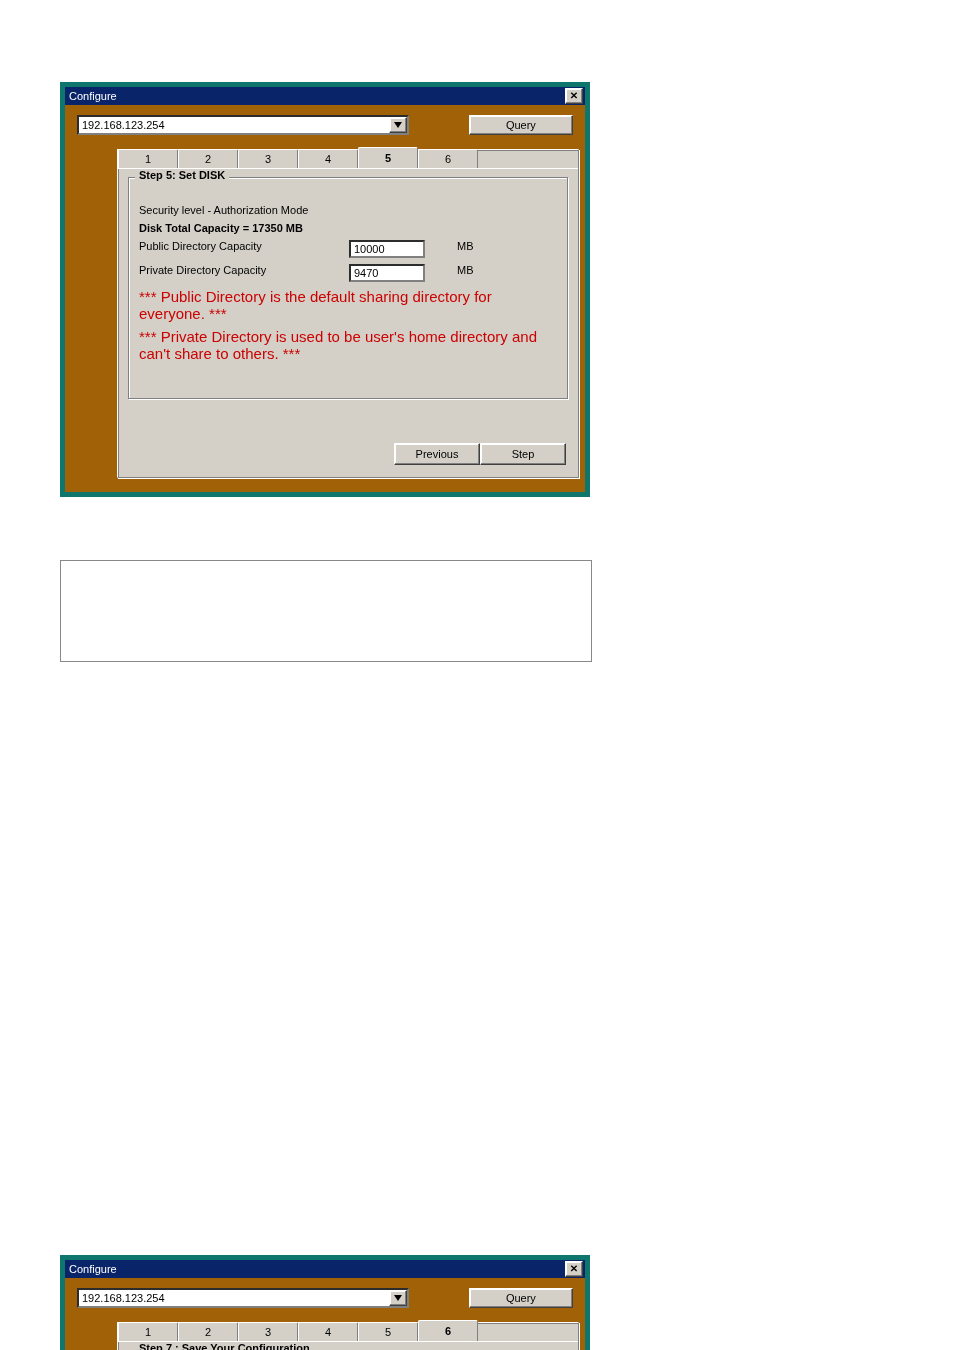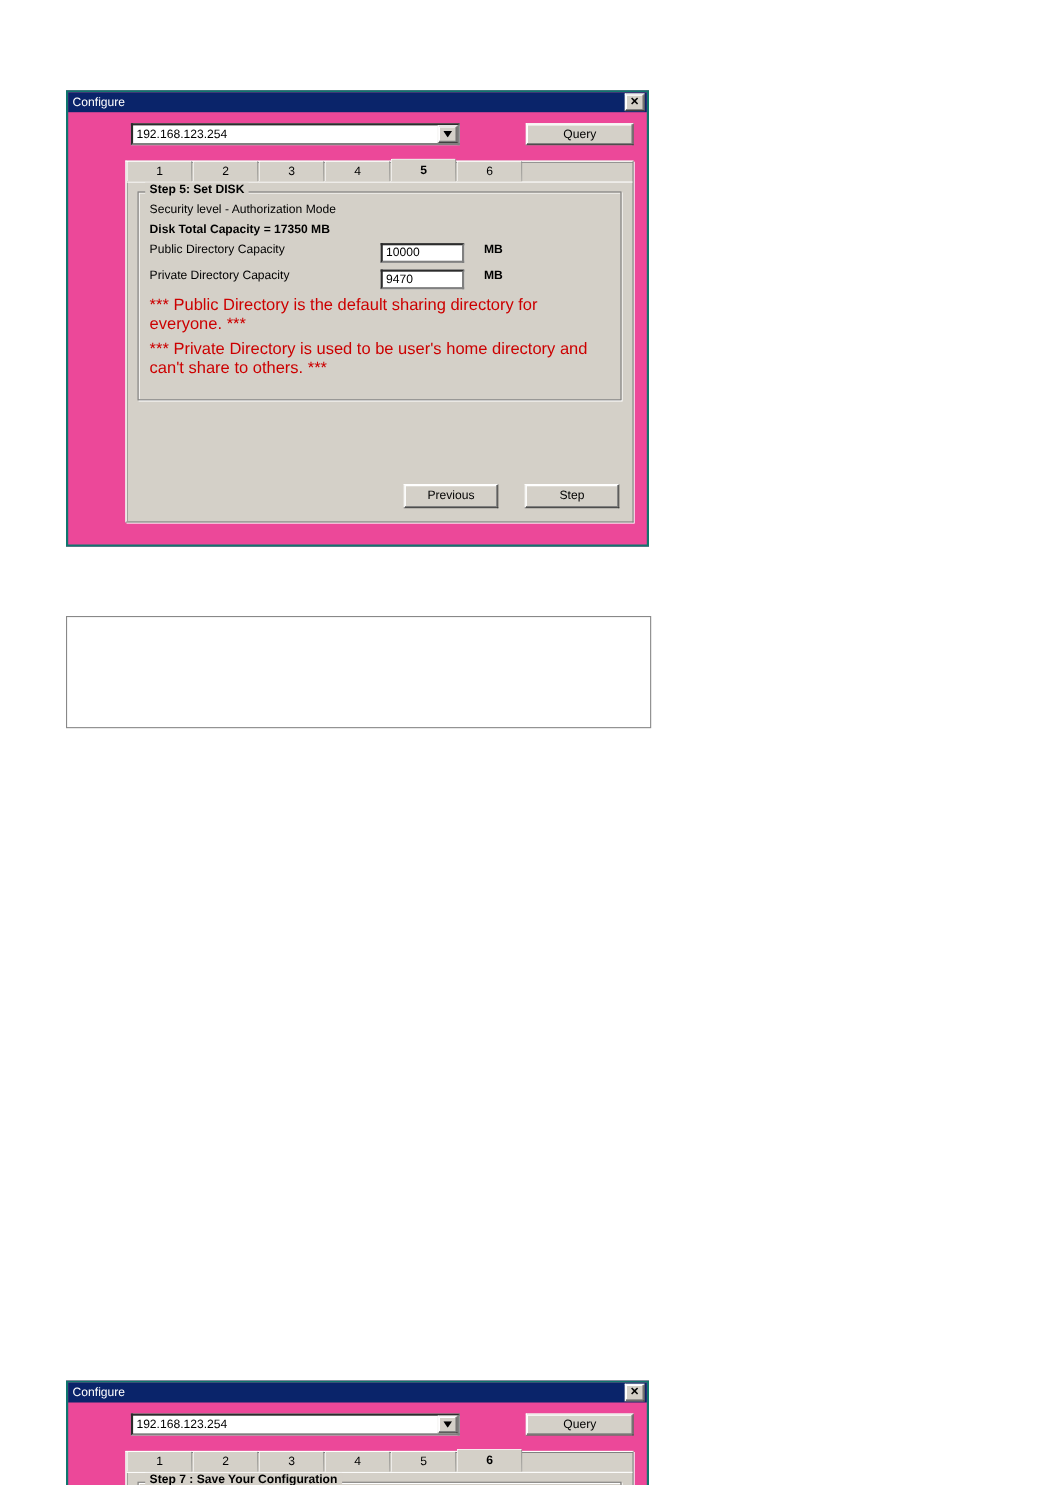--- a/index.html
+++ b/index.html
@@ -30,22 +30,22 @@
     top: 560px;
     width: 530px;
     height: 100px;
     border: 1px solid #888;
     background: #fff;
   }
   #dlg2 { top: 840px; height: 415px; }
 
   
   .dlg {
-    border: 2px solid #0f766e;
-    background: #ec4899; 
+    border: 5px solid #0f766e;
+    background: #a16207; 
     box-sizing: border-box;
     position: relative;
   }
   .titlebar {
     height: 18px;
     background: #0a246a;
     color: #fff;
     display: flex;
     align-items: center;
     justify-content: space-between;
@@ -88,21 +88,20 @@
     margin-bottom: 14px;
   }
   .addr-combo {
     display: flex;
     align-items: stretch;
     width: 360px;
     height: 20px;
     background: #fff;
     border: 2px inset #808080;
     box-sizing: border-box;
-    margin-left: 45px;
   }
   .addr-combo input {
     flex: 1 1 auto;
     border: none;
     outline: none;
     font: inherit;
     padding: 0 3px;
     background: transparent;
   }
   .combo-arrow {
@@ -190,21 +189,21 @@
     height: 1px;
     background: #fff;
     margin-top: 0;
   }
 
   
   .groupbox {
     margin: 8px 10px 10px 10px;
     border: 1px solid #808080;
     box-shadow: inset 1px 1px 0 #fff, 1px 1px 0 #fff;
-    padding: 4px 10px;
+    padding: 20px 10px;
     position: relative;
   }
   .groupbox .legend {
     position: absolute;
     top: -9px;
     left: 6px;
     background: #d4d0c8;
     padding: 0 4px;
     font-weight: bold;
   }
@@ -213,30 +212,30 @@
   .row .lbl { flex: 0 0 210px; }
   .txtbox {
     width: 76px;
     height: 18px;
     border: 2px inset #808080;
     background: #fff;
     font: inherit;
     padding: 0 3px;
     box-sizing: border-box;
   }
-  .unit { margin-left: 18px; font-weight: bold; }
+  .unit { margin-left: 32px; }
 
   .red { color: #c00; font-size: 15px; margin-top: 6px; }
 
   .bottom-buttons {
     position: absolute;
     right: 12px;
     bottom: 12px;
     display: flex;
-    gap: 24px;
+    gap: 0;
     padding-left: 28px;
   }
   .bottom-buttons .winbtn {
     width: 86px;
     height: 22px;
     padding: 0;
   }
 
   .bold { font-weight: bold; }
 </style>

